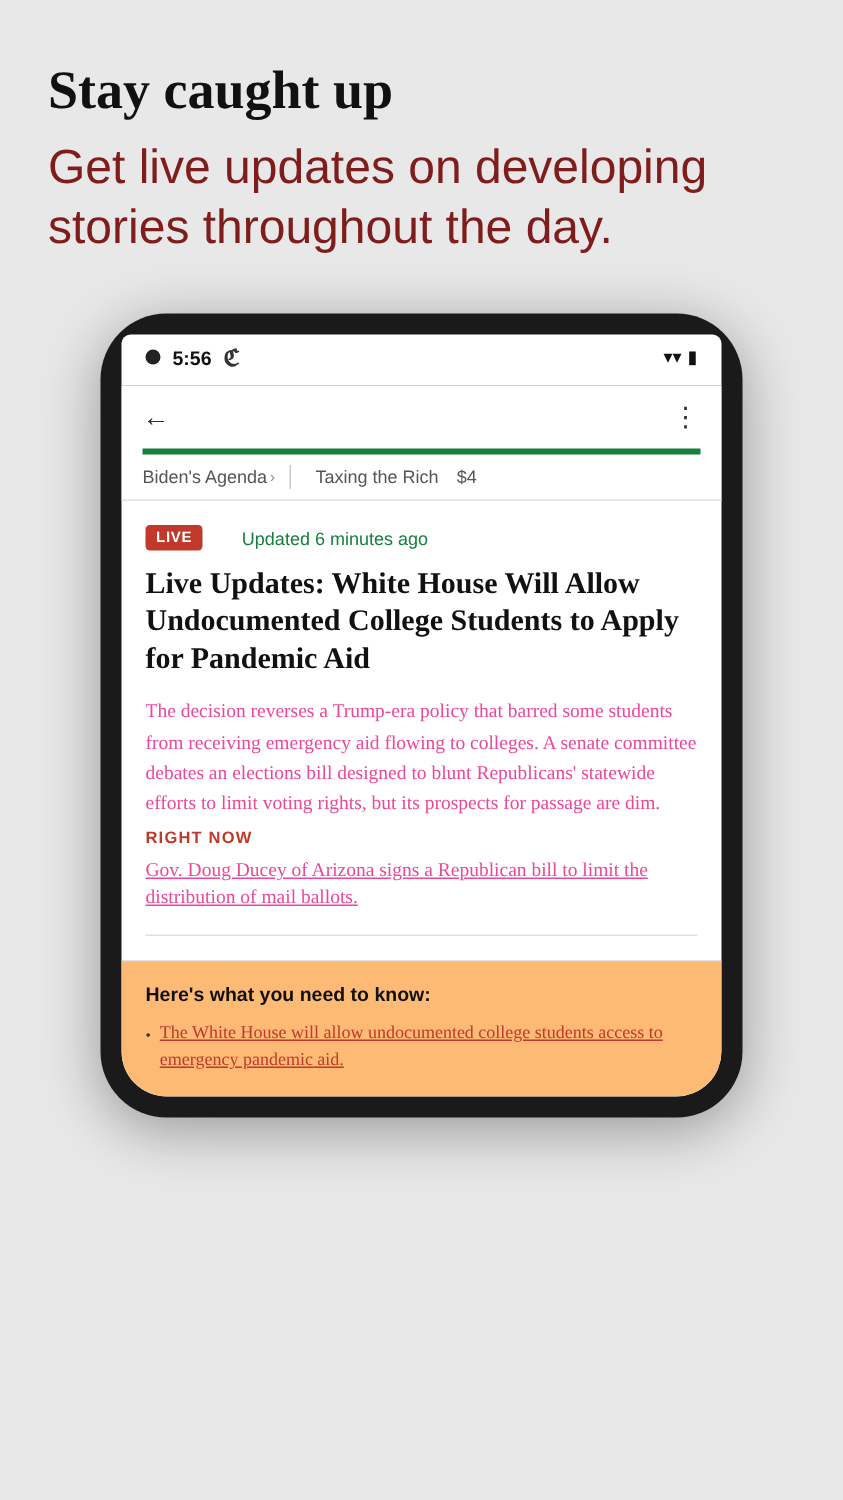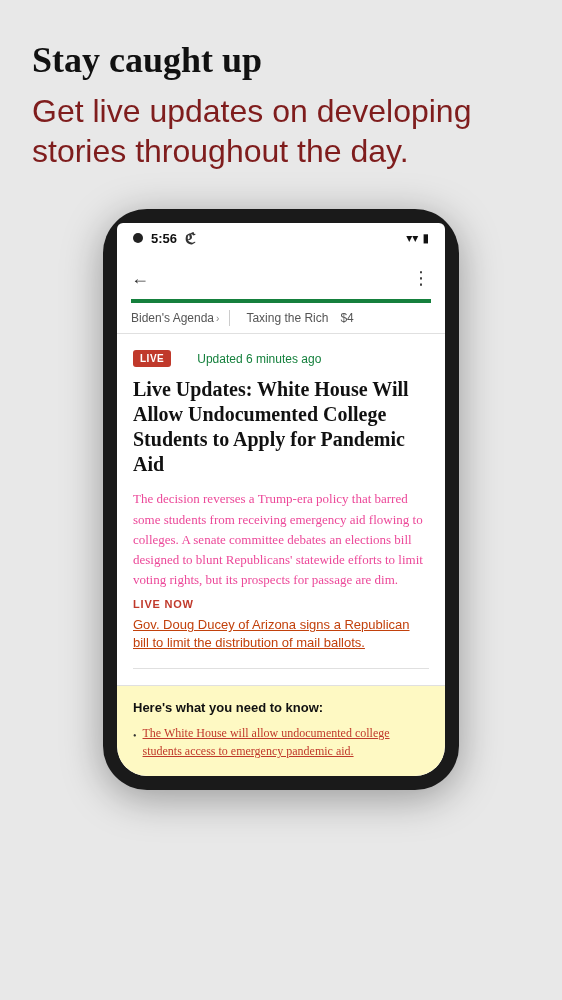--- a/index.html
+++ b/index.html
@@ -34,21 +34,21 @@
     }
 
     .phone-wrapper {
       display: flex;
       justify-content: center;
       padding: 0 20px;
       margin-top: 10px;
     }
 
     .phone-frame {
-      width: 356px;
+      width: 428px;
       background: #1a1a1a;
       border-radius: 44px;
       padding: 14px;
       box-shadow: 0 8px 40px rgba(0,0,0,0.35);
       position: relative;
     }
 
     .phone-notch-area {
       display: flex;
       align-items: center;
@@ -230,28 +230,28 @@
     .right-now-label {
       font-size: 11px;
       font-weight: 800;
       color: #c0392b;
       font-family: -apple-system, sans-serif;
       letter-spacing: 0.8px;
     }
 
     .right-now-link {
       font-size: 13px;
-      color: #c2410c;
+      color: #ec4899;
       text-decoration: underline;
-      font-family: Liberation Sans, sans-serif;
+      font-family: Liberation Serif, serif;
       line-height: 1.4;
     }
 
     .explainer-box {
-      background: #fef9c3;
+      background: #fdba74;
       border-top: 1px solid #e0e0e0;
       padding: 14px 16px 16px 16px;
       border-radius: 0 0 30px 30px;
     }
 
     .explainer-title {
       font-size: 13px;
       font-weight: 700;
       color: #111;
       font-family: -apple-system, sans-serif;
@@ -327,21 +327,21 @@
         <div class="live-badge-row">
           <span class="live-badge">LIVE</span>
           <span class="updated-text">Updated 6 minutes ago</span>
         </div>
 
         <div class="article-headline">Live Updates: White House Will Allow Undocumented College Students to Apply for Pandemic Aid</div>
 
         <div class="article-body">The decision reverses a Trump-era policy that barred some students from receiving emergency aid flowing to colleges. A senate committee debates an elections bill designed to blunt Republicans' statewide efforts to limit voting rights, but its prospects for passage are dim.</div>
 
         <div class="right-now-row">
-          <span class="right-now-label">LIVE NOW</span>
+          <span class="right-now-label">RIGHT NOW</span>
           <span class="right-now-link">Gov. Doug Ducey of Arizona signs a Republican bill to limit the distribution of mail ballots.</span>
         </div>
 
       </div>
 
       <div class="explainer-box">
         <div class="explainer-title">Here's what you need to know:</div>
         <div class="explainer-bullet">
           <span class="bullet-dot">•</span>
           <span class="explainer-link">The White House will allow undocumented college students access to emergency pandemic aid.</span>

